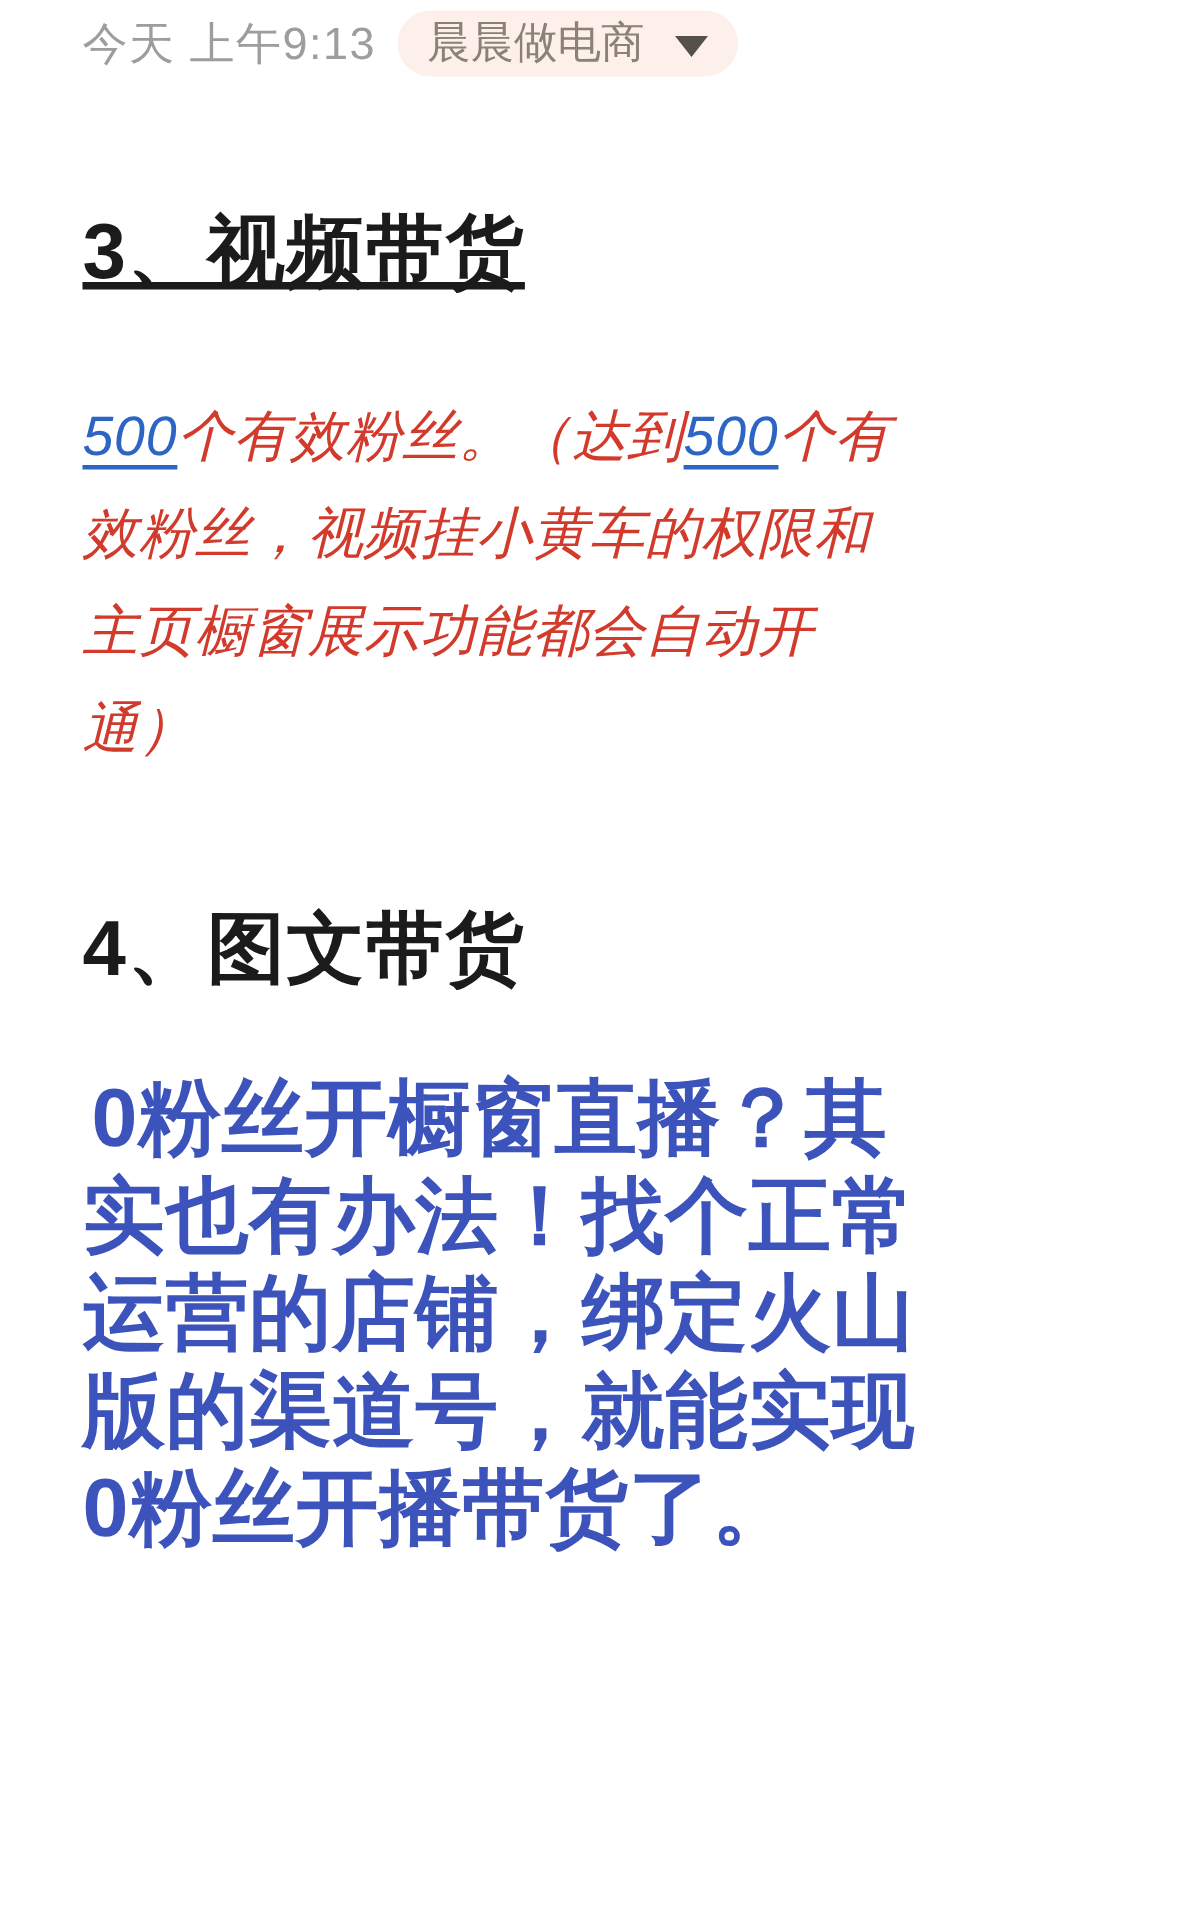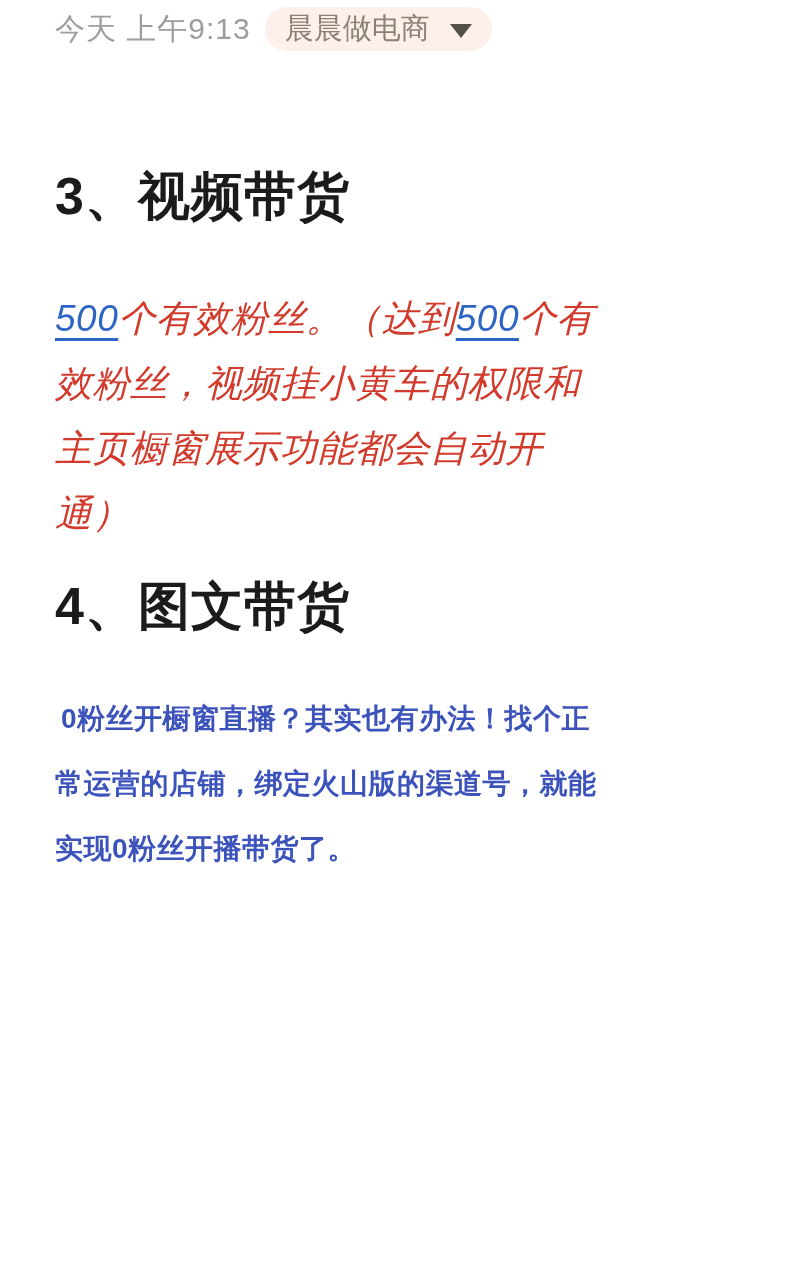--- a/index.html
+++ b/index.html
@@ -59,22 +59,22 @@
   }
 
   
   .section-heading {
     font-size: 52px;
     line-height: 64px;
     font-weight: 900;
     color: #1b1b1b;
     letter-spacing: 1px;
   }
-  .heading-video { margin-top: 112px; }
-  .heading-imagetext { margin-top: 28px; }
+  .heading-video { margin-top: 84px; text-decoration: underline; }
+  .heading-imagetext { margin-top: 83px; }
 
   
   .red-paragraph {
     font-size: 37px;
     line-height: 65px;
     color: #d23a2c;
     max-width: 712px;
     letter-spacing: 0.5px;
     font-style: italic;
   }
@@ -85,21 +85,21 @@
     color: #2d65c5;
     text-decoration: underline;
     text-decoration-thickness: 3px;
     text-underline-offset: 7px;
     cursor: pointer;
   }
 
   
   .highlight-paragraph {
     margin-top: 48px;
-    font-size: 28px;
+    font-size: 55px;
     line-height: 65px;
     font-weight: 700;
     color: #3c53bb;
     max-width: 700px;
     letter-spacing: 0.5px;
     text-indent: 6px;
   }
   .highlight-paragraph .hl-line { text-indent: 0; }
   .hl-line:first-child { text-indent: 6px; }
 </style>

